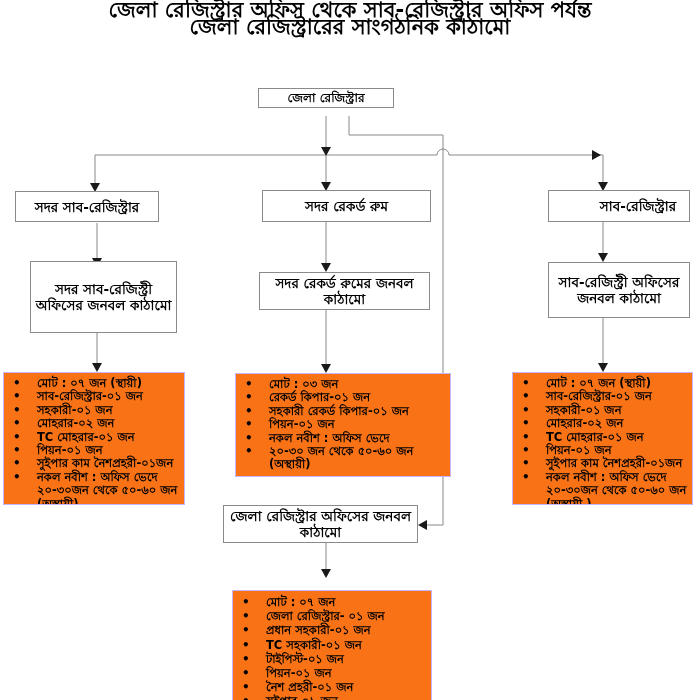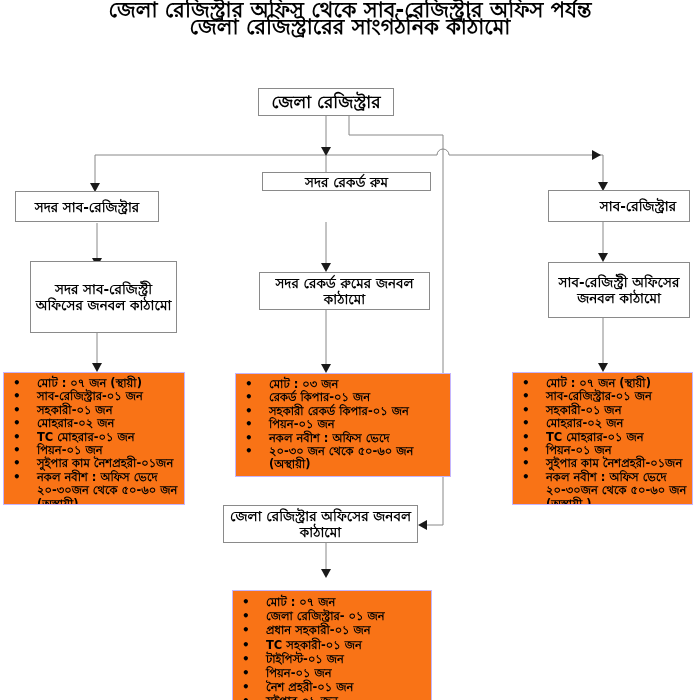--- a/index.html
+++ b/index.html
@@ -66,24 +66,24 @@
       <polygon points="603,372 598,363 608,363"></polygon>
       <polygon points="326,578 321,569 331,569"></polygon>
     </g>
   </svg>
 
   <div class="title">
     <div>জেলা রেজিস্ট্রার অফিস থেকে সাব-রেজিস্ট্রার অফিস পর্যন্ত</div>
     <div>জেলা রেজিস্ট্রারের সাংগঠনিক কাঠামো</div>
   </div>
 
-  <div class="node" style="left:258px;top:88px;width:136px;height:28px;font-size:17px;">জেলা রেজিস্ট্রার</div>
+  <div class="node" style="left:258px;top:88px;width:136px;height:20px;font-size:12px;">জেলা রেজিস্ট্রার</div>
 
   <div class="node" style="left:15px;top:191px;width:144px;height:31px;">সদর সাব-রেজিস্ট্রার</div>
-  <div class="node" style="left:262px;top:172px;width:169px;height:19px;">সদর রেকর্ড রুম</div>
+  <div class="node" style="left:262px;top:190px;width:169px;height:32px;">সদর রেকর্ড রুম</div>
   <div class="node" style="left:548px;top:190px;width:142px;height:32px;padding-left:42px;">সাব-রেজিস্ট্রার</div>
 
   <div class="node" style="left:30px;top:261px;width:147px;height:72px;">সদর সাব-রেজিস্ট্রী অফিসের জনবল কাঠামো</div>
   <div class="node" style="left:259px;top:272px;width:171px;height:38px;">সদর রেকর্ড রুমের জনবল কাঠামো</div>
   <div class="node" style="left:548px;top:262px;width:142px;height:56px;">সাব-রেজিস্ট্রী অফিসের জনবল কাঠামো</div>
 
   <div class="listbox" style="left:3px;top:372px;width:182px;height:133px;">
     <ul>
       <li>মোট : ০৭ জন (স্থায়ী)</li>
       <li>সাব-রেজিস্ট্রার-০১ জন</li>

